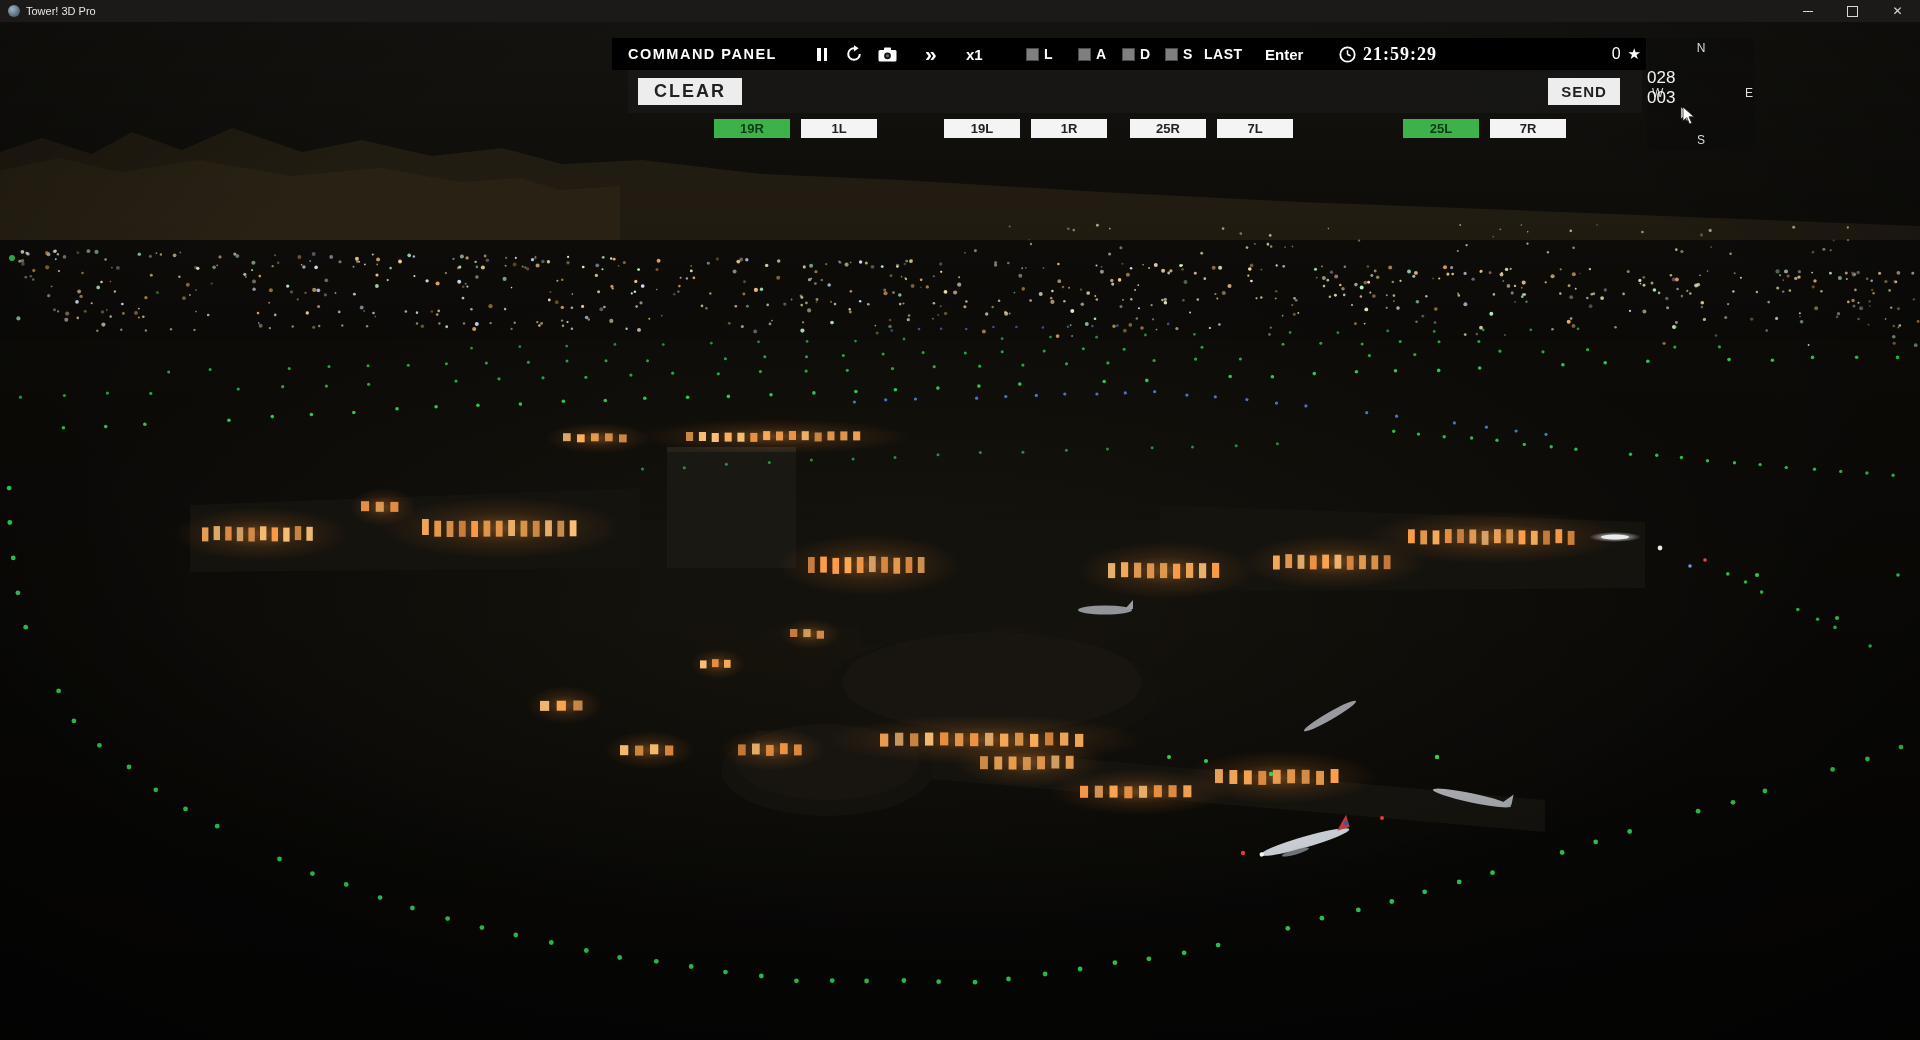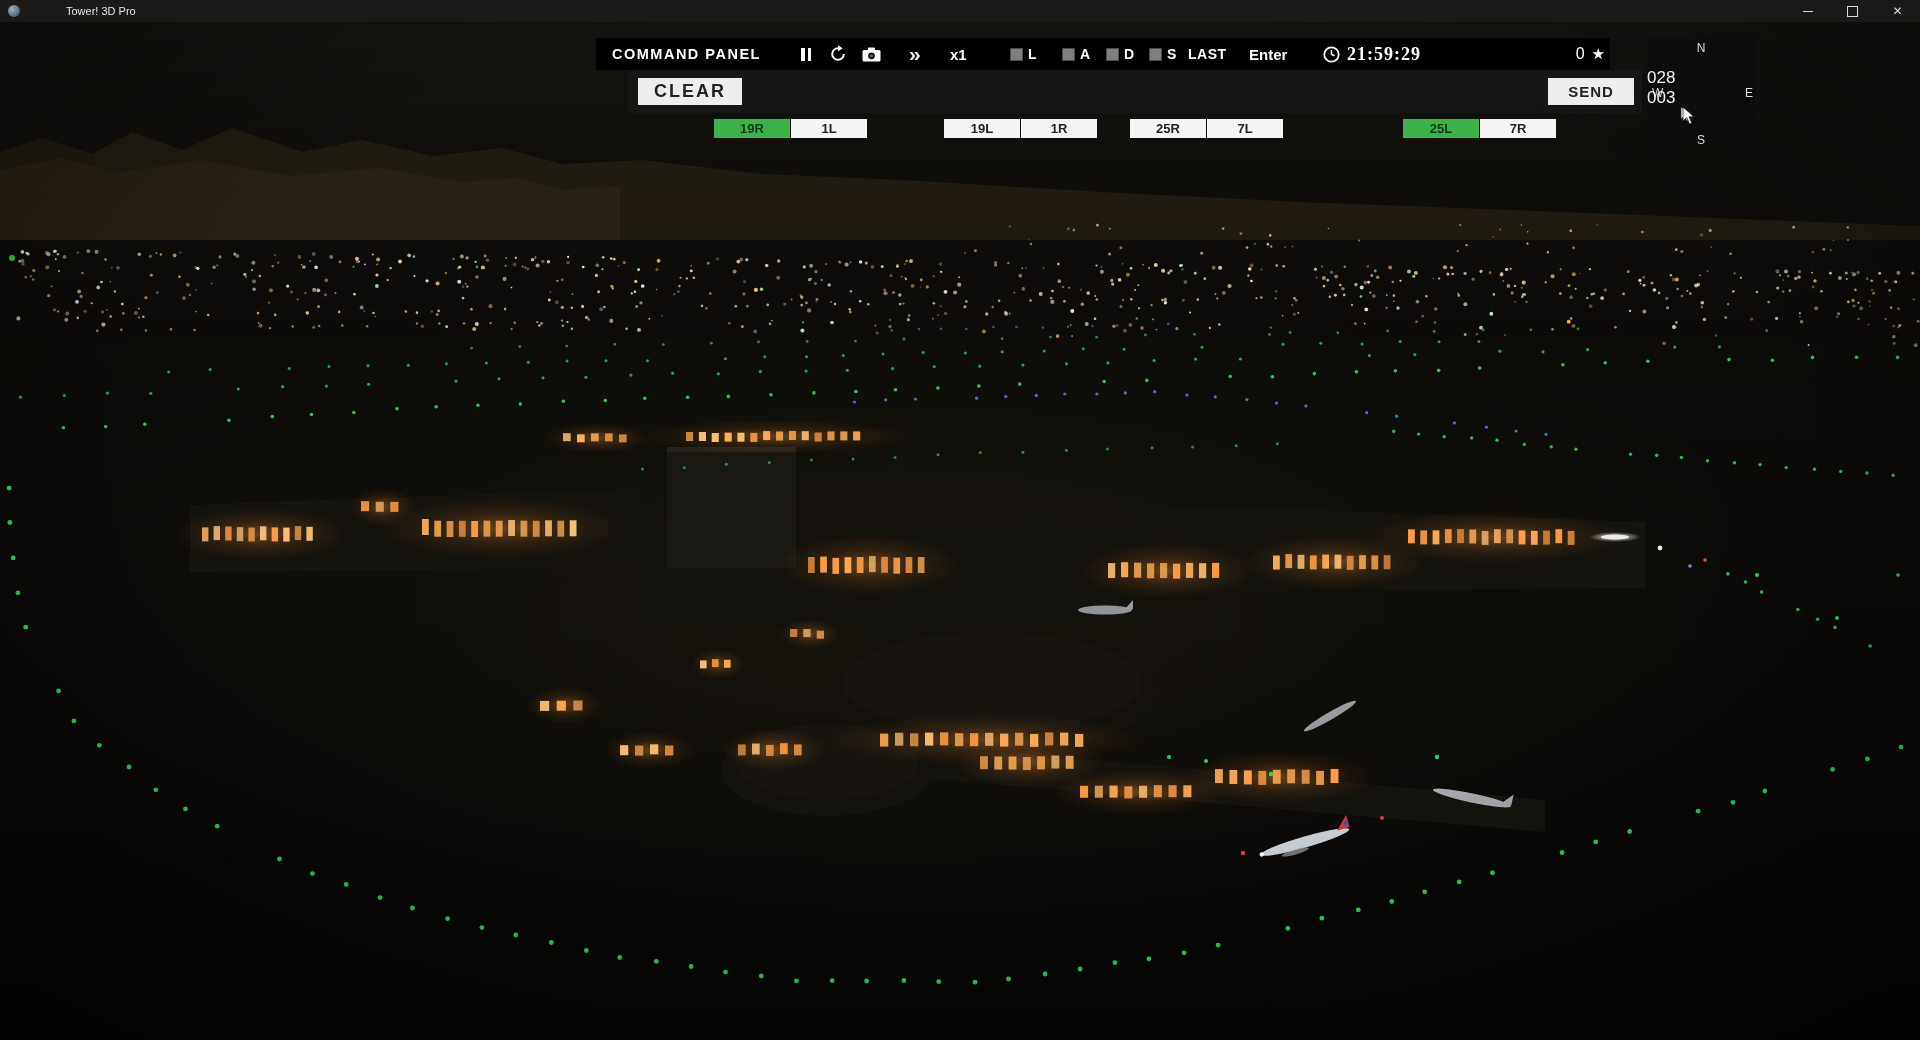--- a/index.html
+++ b/index.html
@@ -1,37 +1,37 @@
 <!DOCTYPE html>
 <html><head>
 <meta charset="utf-8">
 <style>
   html,body{margin:0;padding:0;background:#000;}
   .screen{position:relative;width:1920px;height:1040px;overflow:hidden;background:#000;
           font-family:"Liberation Sans",sans-serif;}
 
   
   .titlebar{position:absolute;top:0;left:0;right:0;height:22px;background:#1b1a19;
-            display:flex;align-items:center;z-index:30;gap:40px;}
+            display:flex;align-items:center;z-index:30;}
   .app-icon{width:12px;height:12px;border-radius:50%;margin:0 6px 0 8px;
             background:radial-gradient(circle at 35% 35%,#9fb4c4,#2e4356);}
   .win-title{color:#e6e6e6;font-size:11px;}
   .win-controls{margin-left:auto;display:flex;height:100%;}
   .win-btn{width:45px;height:100%;display:flex;align-items:center;justify-content:center;
            color:#d8d8d8;font-size:11px;}
   .min-glyph{display:block;width:10px;border-top:1px solid #d8d8d8;}
   .max-glyph{display:block;width:9px;height:9px;border:1px solid #d8d8d8;}
   .close-glyph{font-size:12px;line-height:1;}
 
   
   .scene{position:absolute;top:0;left:0;z-index:0;}
 
   
-  .cmd-bar{position:absolute;left:596px;top:38px;width:1014px;height:32px;background:#000;
-           z-index:20;color:#fff;}
+  .cmd-bar{position:absolute;left:612px;top:38px;width:1014px;height:32px;background:#000;
+           z-index:20;color:#fff;padding-left:20px;}
   .cmd-bar .abs{position:absolute;top:0;height:32px;display:flex;align-items:center;}
   .cp-title{left:16px;font-size:14.5px;font-weight:600;letter-spacing:1.5px;}
   .pause-btn{left:205px;gap:3px;}
   .pause-btn i{display:block;width:3.5px;height:13px;background:#fff;}
   .rotate-btn{left:233px;}
   .camera-btn{left:266px;}
   .ffwd-btn{left:313px;font-size:21px;font-weight:bold;line-height:28px;}
   .speed-btn{left:354px;font-size:15px;font-weight:bold;}
   .toggle{position:absolute;top:0;height:32px;display:flex;align-items:center;gap:5px;}
   .toggle .box{width:13px;height:13px;background:#7f7f7f;border:1px solid #4b4b4b;box-sizing:border-box;}
@@ -47,28 +47,28 @@
   
   .cmd-row{position:absolute;left:628px;top:70px;width:1014px;height:43px;
            background:rgba(28,28,28,0.55);z-index:20;}
   .clear-btn{position:absolute;left:10px;top:8px;width:104px;height:27px;background:#ededed;
              color:#222;font-family:"Liberation Sans",sans-serif;font-size:18px;font-weight:bold;
              letter-spacing:2px;border:none;}
   .cmd-input{position:absolute;left:122px;top:8px;width:748px;height:27px;background:#fff;border:none;
              padding:0 10px;font-family:"DejaVu Sans Mono",monospace;font-style:italic;font-size:15px;
              color:#333;box-sizing:content-box;}
   .cmd-input::placeholder{color:#8a8a8a;font-style:italic;}
-  .send-btn{position:absolute;left:920px;top:8px;width:86px;height:27px;background:#ededed;color:#222;
+  .send-btn{position:absolute;left:920px;top:8px;width:72px;height:27px;background:#ededed;color:#222;
             font-family:"Liberation Sans",sans-serif;font-size:15px;font-weight:bold;
             letter-spacing:1px;border:none;}
 
   
   .runways{position:absolute;left:0;top:119px;width:1920px;height:19px;z-index:20;}
   .rpair{position:absolute;top:0;display:flex;}
-  .rbtn{width:76px;height:19px;margin-right:1px;border:none;background:#f4f4f4;color:#222;
+  .rbtn{width:76px;height:19px;margin-right:11px;border:none;background:#f4f4f4;color:#222;
         font-family:"Liberation Sans",sans-serif;font-size:13px;font-weight:bold;padding:0;
         display:flex;align-items:center;justify-content:center;}
   .rbtn.active{background:#3db24b;color:#0d3a14;}
 
   
   .compass{position:absolute;left:1647px;top:38px;width:108px;height:112px;
            background:rgba(12,12,12,0.45);z-index:20;color:#e8e8e8;}
   .compass .card{position:absolute;font-size:12px;color:#ddd;}
   .c-n{top:3px;left:50%;transform:translateX(-50%);}
   .c-s{bottom:3px;left:50%;transform:translateX(-50%);}

